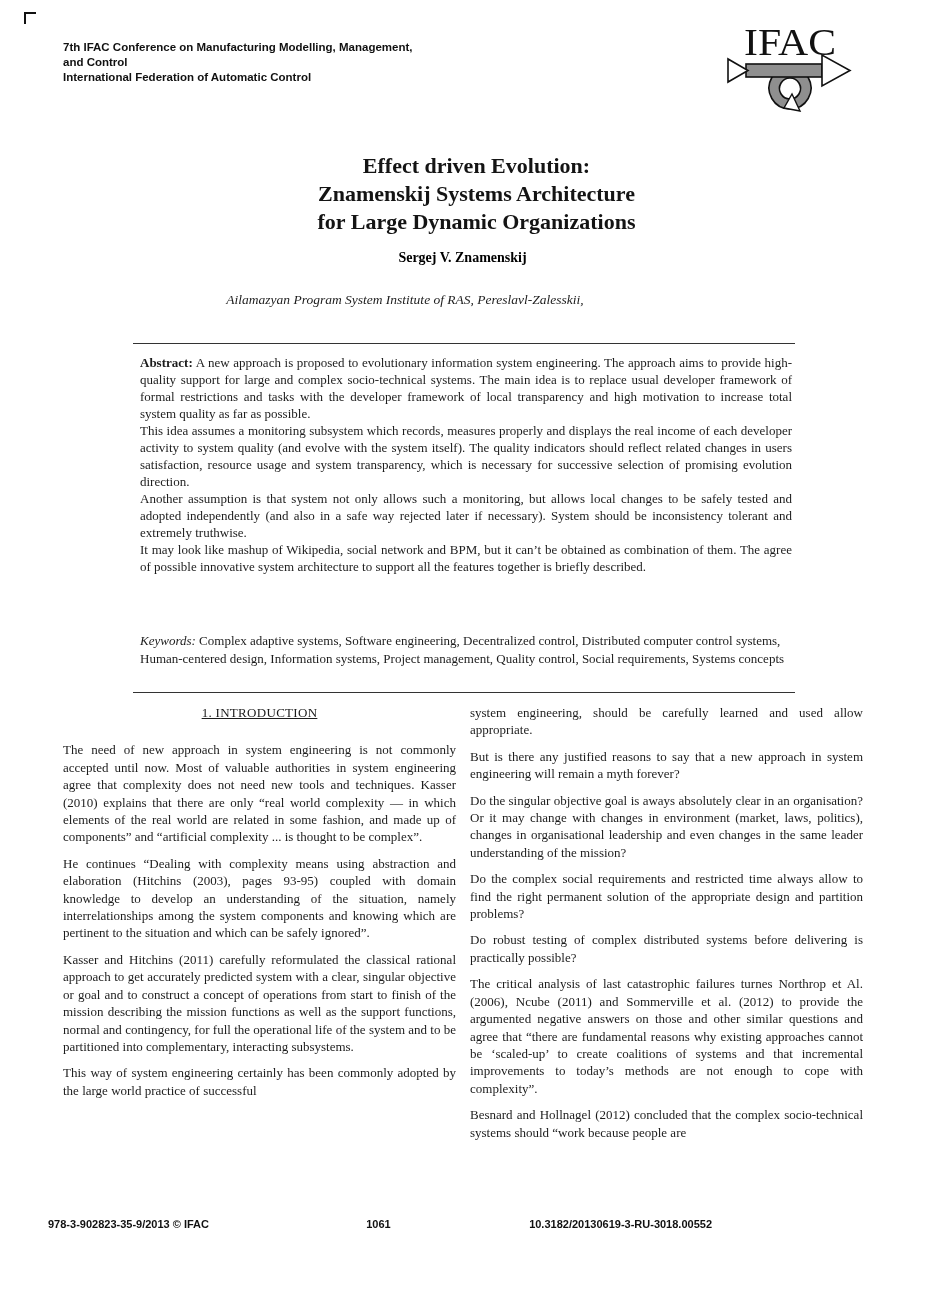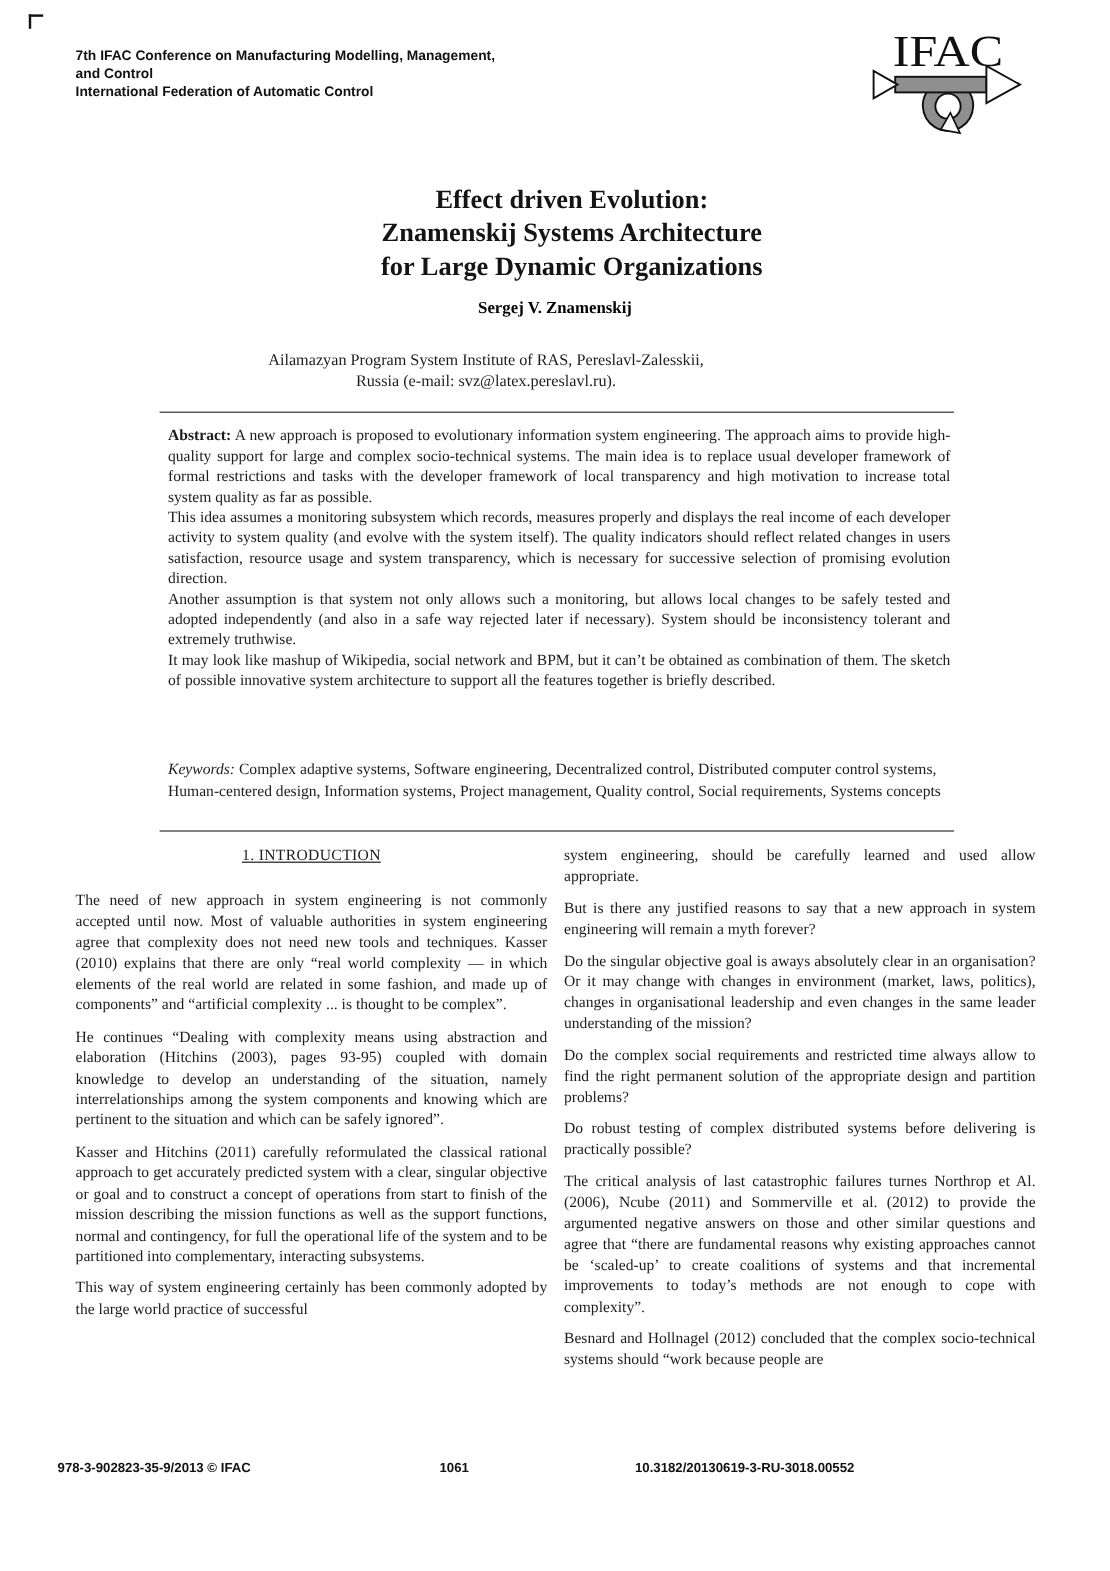--- a/index.html
+++ b/index.html
@@ -21,21 +21,21 @@
   .ifac-logo { left: 718px; top: 22px; width: 145px; height: 100px; }
 
   
   .title-block { left: 0; top: 152px; width: 925px; text-align: center;
     font-weight: bold; font-size: 22px; line-height: 28px; color: #141414; padding-left: 28px; }
 
   .author { left: 0; top: 250px; width: 925px; text-align: center;
     font-weight: bold; font-size: 14px; color: #000000; }
 
   .affiliation { left: 0; top: 291px; width: 810px; text-align: center;
-    font-size: 13.5px; line-height: 18px; }
+    font-style: italic; font-size: 13.5px; line-height: 18px; }
 
   .rule { left: 133px; width: 662px; height: 0; border-top: 1.5px solid #333; }
   .rule-top { top: 343px; }
   .rule-bottom { top: 692px; }
 
   .abstract-block { left: 140px; top: 354px; width: 652px;
     font-size: 13px; line-height: 17px; text-align: justify; }
   .abstract-block p { margin: 0; }
   .abstract-label { font-weight: bold; }
 
@@ -89,30 +89,29 @@
 <div class="abs title-block">
   <div>Effect driven Evolution:</div>
   <div>Znamenskij Systems Architecture</div>
   <div>for Large Dynamic Organizations</div>
 </div>
 
 <div class="abs author">Sergej V. Znamenskij</div>
 
 <div class="abs affiliation">
   <div>Ailamazyan Program System Institute of RAS, Pereslavl-Zalesskii,</div>
-  <div>Russia (e-mail: svz@latex.pereslavl.ru).</div>
 </div>
 
 <div class="abs rule rule-top"></div>
 
 <div class="abs abstract-block">
   <p><span class="abstract-label">Abstract:</span><span> A new approach is proposed to evolutionary information system engineering. The approach aims to provide high-quality support for large and complex socio-technical systems. The main idea is to replace usual developer framework of formal restrictions and tasks with the developer framework of local transparency and high motivation to increase total system quality as far as possible.</span></p>
   <p>This idea assumes a monitoring subsystem which records, measures properly and displays the real income of each developer activity to system quality (and evolve with the system itself). The quality indicators should reflect related changes in users satisfaction, resource usage and system transparency, which is necessary for successive selection of promising evolution direction.</p>
   <p>Another assumption is that system not only allows such a monitoring, but allows local changes to be safely tested and adopted independently (and also in a safe way rejected later if necessary). System should be inconsistency tolerant and extremely truthwise.</p>
-  <p>It may look like mashup of Wikipedia, social network and BPM, but it can’t be obtained as combination of them. The sketch of possible innovative system architecture to support all the features together is briefly described.</p>
+  <p>It may look like mashup of Wikipedia, social network and BPM, but it can’t be obtained as combination of them. The agree of possible innovative system architecture to support all the features together is briefly described.</p>
 </div>
 
 <div class="abs keywords-block">
   <span class="keywords-label">Keywords:</span><span> Complex adaptive systems, Software engineering, Decentralized control, Distributed computer control systems, Human-centered design, Information systems, Project management, Quality control, Social requirements, Systems concepts</span>
 </div>
 
 <div class="abs rule rule-bottom"></div>
 
 <div class="abs column col-left">
   <div class="section-heading">1.  INTRODUCTION</div>

